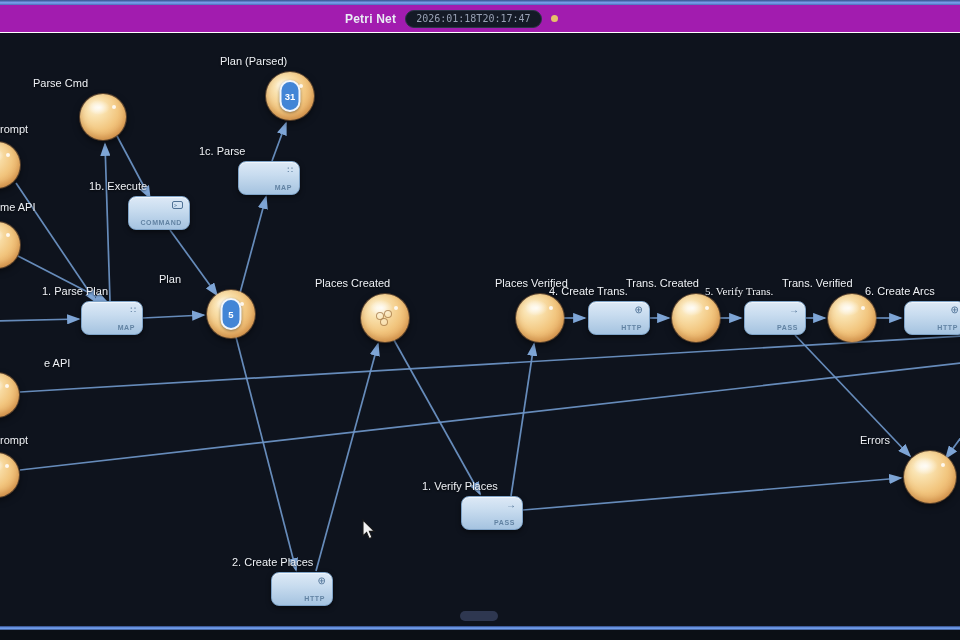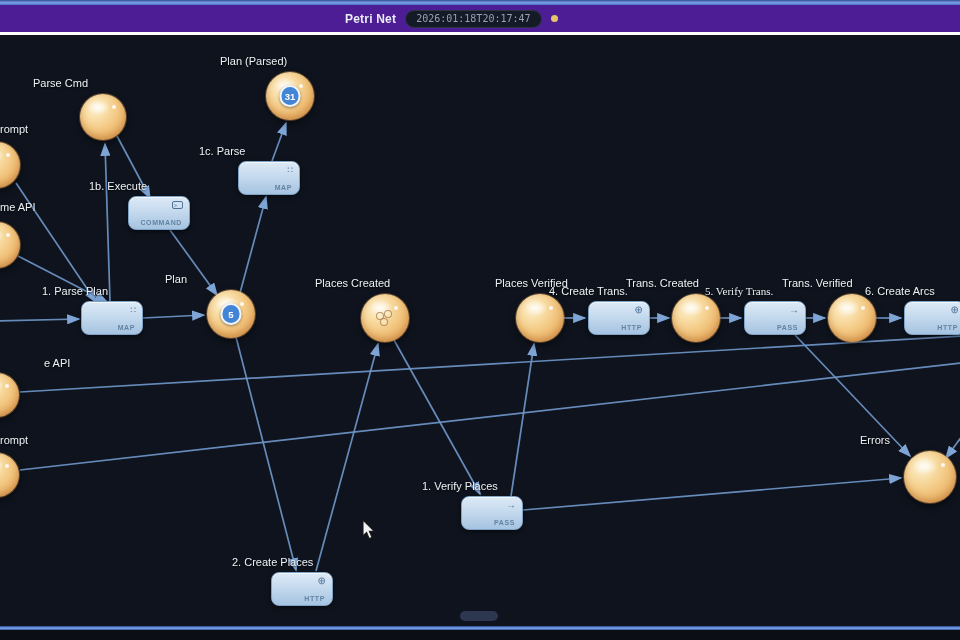--- a/index.html
+++ b/index.html
@@ -7,43 +7,43 @@
     width:960px;height:640px;position:relative;overflow:hidden;
     background:#0e131d;font-family:"Liberation Sans",sans-serif;
     -webkit-font-smoothing:antialiased;
   }
   
   .top-border{position:absolute;top:0;left:0;width:960px;height:5px;z-index:6;
     background:linear-gradient(180deg,#35508c 0%,#7ba3f2 55%,#4a6db8 100%);}
   .bottom-border{position:absolute;top:626px;left:0;width:960px;height:4px;z-index:6;
     background:linear-gradient(180deg,#2c457e 0%,#6f9bea 45%,#6f9bea 75%,#23375e 100%);}
   .bottom-strip{position:absolute;top:630px;left:0;width:960px;height:10px;background:#0b0f15;z-index:6;}
-  .header{position:absolute;top:5px;left:0;width:960px;height:27px;background:#4c1d95;
-    border-bottom:3px solid #ffffff;z-index:5;}
+  .header{position:absolute;top:5px;left:0;width:960px;height:27px;background:#a21caf;
+    border-bottom:1px solid #ffffff;z-index:5;}
   .header-group{position:absolute;left:345px;top:0;height:27px;display:flex;align-items:center;gap:9px;}
   .app-title{font-size:12px;font-weight:bold;color:#e9edf4;letter-spacing:.2px;}
   .ts-badge{border:1px solid #2b3547;border-radius:10px;padding:2px 10px 3px 10px;
     font-family:"DejaVu Sans Mono",monospace;font-size:10px;color:#98a1b4;background:#141a26;}
   .status-dot{width:7px;height:7px;border-radius:50%;background:#e6c26a;}
   
   .stage{position:absolute;top:0;left:0;width:960px;height:640px;overflow:hidden;}
   svg.edges{position:absolute;top:0;left:0;z-index:1;}
   
   .place{position:absolute;border-radius:50%;z-index:2;
     background:radial-gradient(circle at 34% 30%, #fdf3da 0%, #f9e0ab 22%, #f2c67f 52%, #e7ab62 78%, #d2914c 100%);
     box-shadow:0 0 0 1px rgba(190,130,70,.45), 0 3px 7px rgba(0,0,0,.55), inset 0 -3px 6px rgba(170,105,40,.45);}
   .place::before{content:"";position:absolute;left:18%;top:12%;width:48%;height:34%;
     border-radius:50%;background:radial-gradient(ellipse at center, rgba(255,255,255,.85) 0%, rgba(255,255,255,0) 70%);}
   .place::after{content:"";position:absolute;right:22%;top:24%;width:4px;height:4px;border-radius:50%;
     background:rgba(255,255,255,.85);}
   .node-label{position:absolute;z-index:3;font-size:11px;color:#eef1f6;white-space:nowrap;
     text-shadow:0 1px 2px rgba(0,0,0,.8);}
   .node-label.centered{text-align:left;}
   .badge{position:absolute;left:50%;top:50%;transform:translate(-50%,-50%);
-    min-width:21px;height:22px;border-radius:11px;background:#4285d6;border:2px solid #f2f6fb;
+    min-width:21px;height:32px;border-radius:11px;background:#4285d6;border:2px solid #f2f6fb;
     color:#fff;font-size:9.5px;font-weight:bold;display:flex;align-items:center;justify-content:center;
     box-shadow:0 1px 3px rgba(0,0,0,.4);box-sizing:border-box;padding:0 2px;}
   .token{position:absolute;width:8px;height:8px;border-radius:50%;box-sizing:border-box;
     border:1px solid rgba(150,100,45,.65);background:rgba(255,248,228,.35);}
   
   .transition{position:absolute;width:62px;height:34px;border-radius:8px;z-index:2;box-sizing:border-box;
     background:linear-gradient(180deg,#dde9f6 0%,#c8dcef 40%,#a5c3e0 100%);
     border:1px solid #7fa3c7;box-shadow:0 2px 5px rgba(0,0,0,.5), inset 0 1px 0 rgba(255,255,255,.6);}
   .t-icon{position:absolute;top:3px;right:6px;color:#4f7296;font-size:10px;line-height:10px;}
   .t-icon.small{font-size:9px;}
@@ -100,21 +100,21 @@
       <div class="node-label" style="left: 0px; top: 201px;">me API</div>
       <div class="place" style="left: 80px; top: 94px; width: 46px; height: 46px;"></div>
       <div class="node-label centered" style="left: 33px; width: 140px; top: 77px;">Parse Cmd</div>
       <div class="place" style="left: 266px; top: 72px; width: 48px; height: 48px;">
         <div class="badge">31</div>
       </div>
       <div class="node-label centered" style="left: 220px; width: 140px; top: 55px;">Plan (Parsed)</div>
       <div class="place" style="left: 207px; top: 290px; width: 48px; height: 48px;">
         <div class="badge">5</div>
       </div>
-      <div class="node-label centered" style="left: 165px; width: 140px; top: 273px;">Plan</div>
+      <div class="node-label centered" style="left: 159px; width: 140px; top: 273px;">Plan</div>
       <div class="place" style="left: 361px; top: 294px; width: 48px; height: 48px;">
         <span class="token" style="left: 15px; top: 18px;"></span>
         <span class="token" style="left: 23px; top: 16px;"></span>
         <span class="token" style="left: 19px; top: 24px;"></span>
       </div>
       <div class="node-label centered" style="left: 315px; width: 140px; top: 277px;">Places Created</div>
       <div class="place" style="left: 516px; top: 294px; width: 48px; height: 48px;"></div>
       <div class="node-label centered" style="left: 495px; width: 140px; top: 277px;">Places Verified</div>
       <div class="place" style="left: 672px; top: 294px; width: 48px; height: 48px;"></div>
       <div class="node-label centered" style="left: 626px; width: 140px; top: 277px;">Trans. Created</div>

